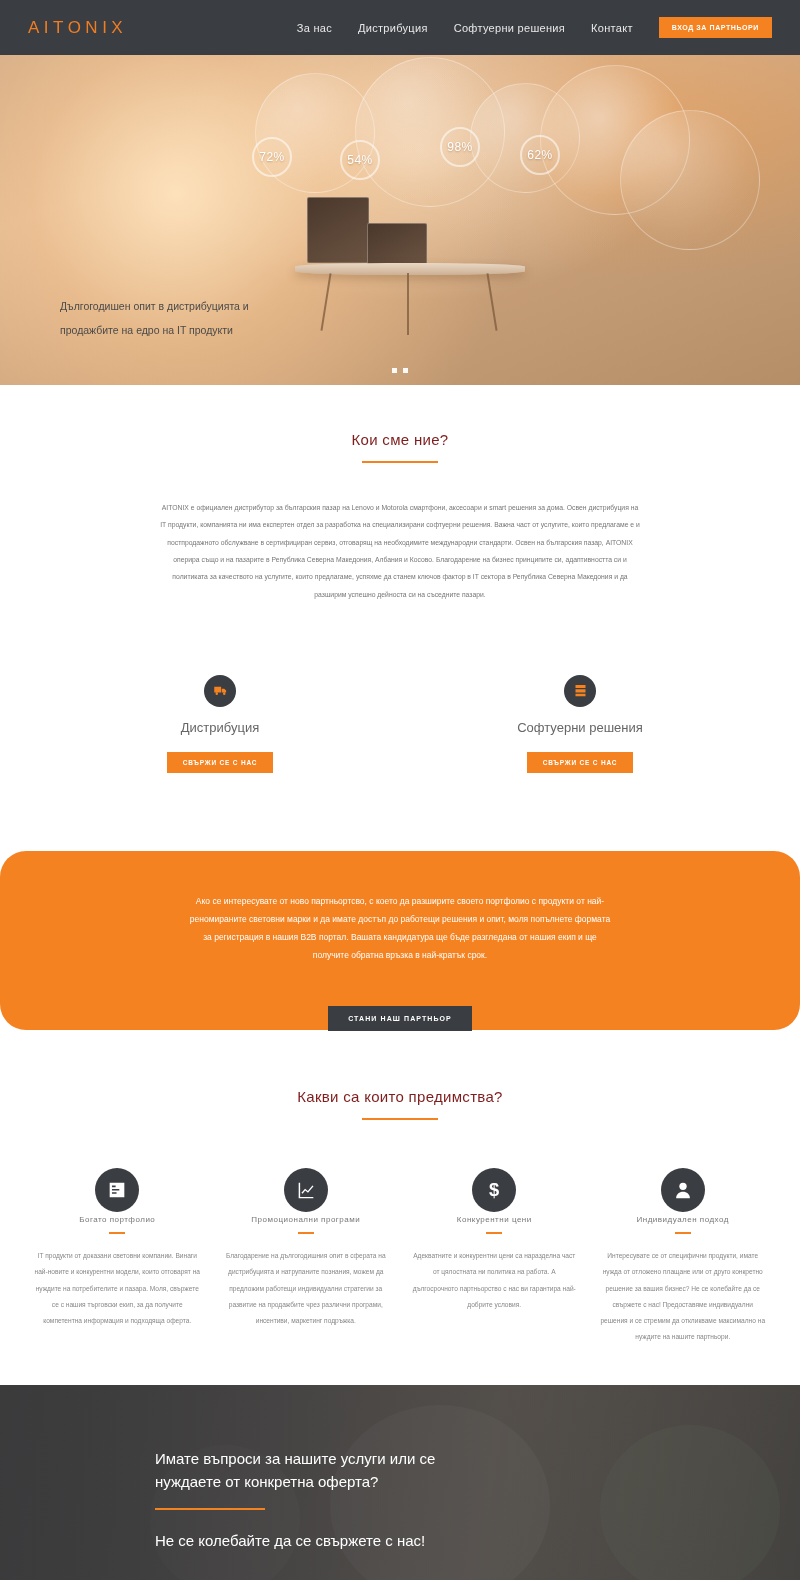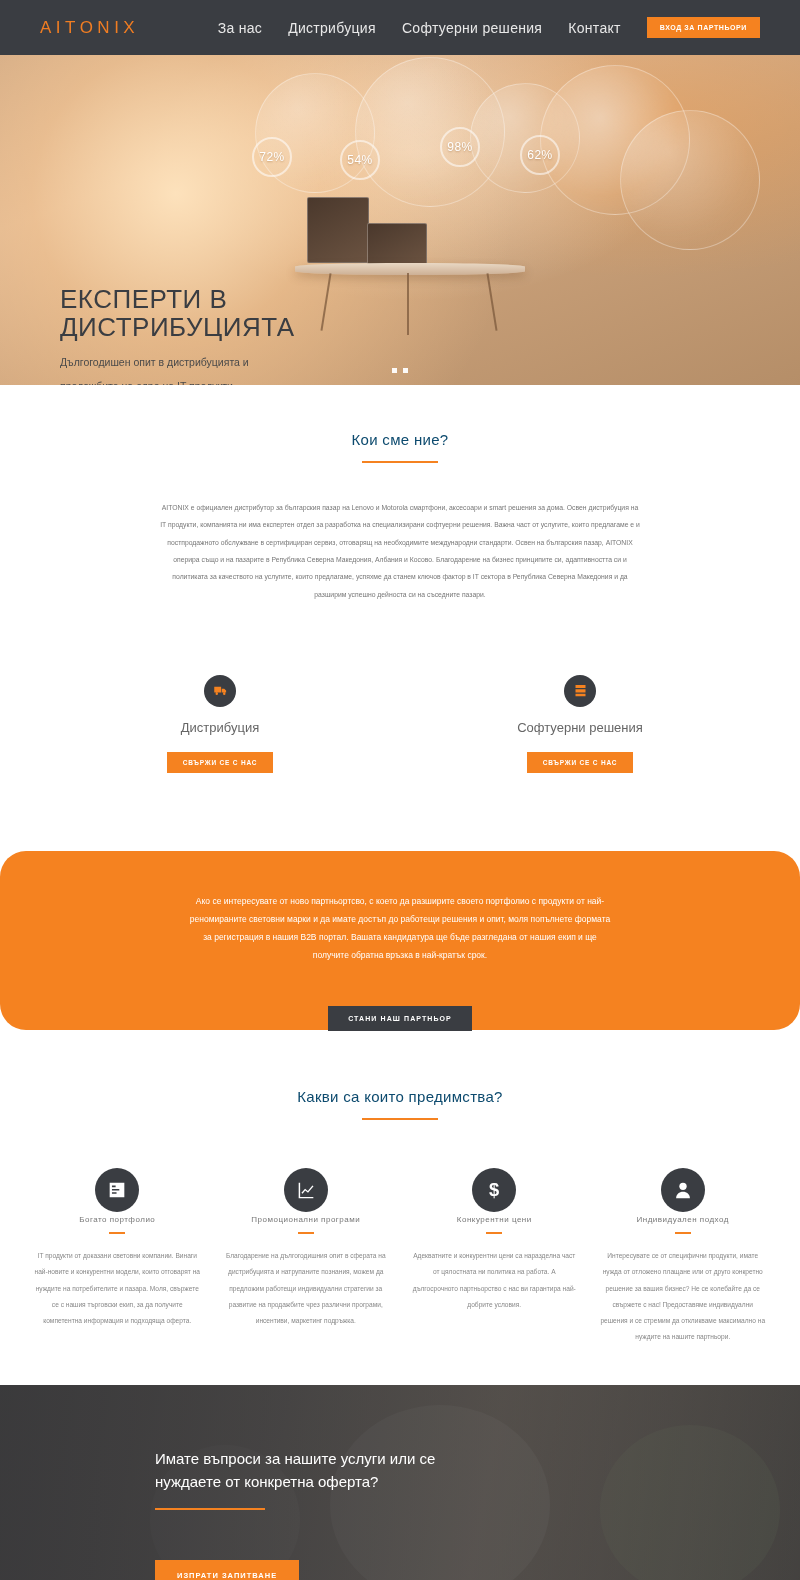--- a/index.html
+++ b/index.html
@@ -12,36 +12,36 @@
     -webkit-font-smoothing:antialiased;
   }
 
   
   .header {
     height:55px;
     background:#3a3d42;
     display:flex;
     align-items:center;
     justify-content:space-between;
-    padding:0 40px;
+    padding:0 28px;
   }
   .logo {
     color:#f07d22;
     font-size:17px;
     font-weight:400;
     letter-spacing:4.5px;
   }
   .nav {
     display:flex;
     align-items:center;
     gap:26px;
   }
   .nav-link {
     color:#e8e8e8;
-    font-size:14px;
+    font-size:11px;
     letter-spacing:.3px;
     text-decoration:none;
     white-space:nowrap;
   }
   .btn-partner-top {
     background:#f58220;
     color:#fff;
     font-size:7px;
     font-weight:700;
     letter-spacing:.6px;
@@ -113,21 +113,21 @@
   }
   .hero-dots {
     position:absolute; left:0; right:0; bottom:12px;
     display:flex; justify-content:center; gap:6px;
     z-index:5;
   }
   .dot { width:5px; height:5px; background:#fff; opacity:.95; }
   .sec-title {
     text-align:center;
     font-size:15px;
-    color:#0c4a6e;
+    color:#7f1d1d;
     font-weight:400;
     letter-spacing:.3px;
   }
   .sec-underline {
     width:76px; height:2px; background:#f58220;
     margin:13px auto 0;
   }
   .who { padding:46px 0 0; }
   .who-body {
     max-width:480px;
@@ -315,21 +315,20 @@
     <div class="hero-table">
       <div class="laptop" style="left:12px;top:22px;width:62px;height:66px;"></div>
       <div class="laptop" style="left:72px;top:48px;width:60px;height:42px;"></div>
       <div class="tbl-top"></div>
       <div class="leg" style="left:30px;top:98px;height:58px;transform:rotate(9deg);"></div>
       <div class="leg" style="left:196px;top:98px;height:58px;transform:rotate(-9deg);"></div>
       <div class="leg" style="left:112px;top:98px;height:62px;"></div>
     </div>
   </div>
   <div class="hero-text">
-    <div class="hero-title">ЕКСПЕРТИ В ДИСТРИБУЦИЯТА</div>
     <div class="hero-sub">
       <span>Дългогодишен опит в дистрибуцията и</span><br>
       <span>продажбите на едро на IT продукти</span>
     </div>
   </div>
   <div class="hero-dots">
     <span class="dot"></span>
     <span class="dot"></span>
   </div>
 </div>
@@ -426,16 +425,17 @@
   <div class="cta-deco">
     <div class="cta-shape" style="left:150px;top:60px;width:150px;height:150px;"></div>
     <div class="cta-shape" style="left:330px;top:20px;width:220px;height:200px;background:rgba(255,255,255,.07);"></div>
     <div class="cta-shape" style="left:600px;top:40px;width:180px;height:170px;background:rgba(170,200,140,.08);"></div>
   </div>
   <div class="cta-overlay"></div>
   <div class="cta-inner">
     <div class="cta-left">
       <div class="cta-h">Имате въпроси за нашите услуги или се нуждаете от конкретна оферта?</div>
       <div class="cta-line"></div>
+      <div class="cta-h2">Не се колебайте да се свържете с нас!</div>
     </div>
     <button class="btn-cta">ИЗПРАТИ ЗАПИТВАНЕ</button>
   </div>
 </div>
 
 </body></html>

